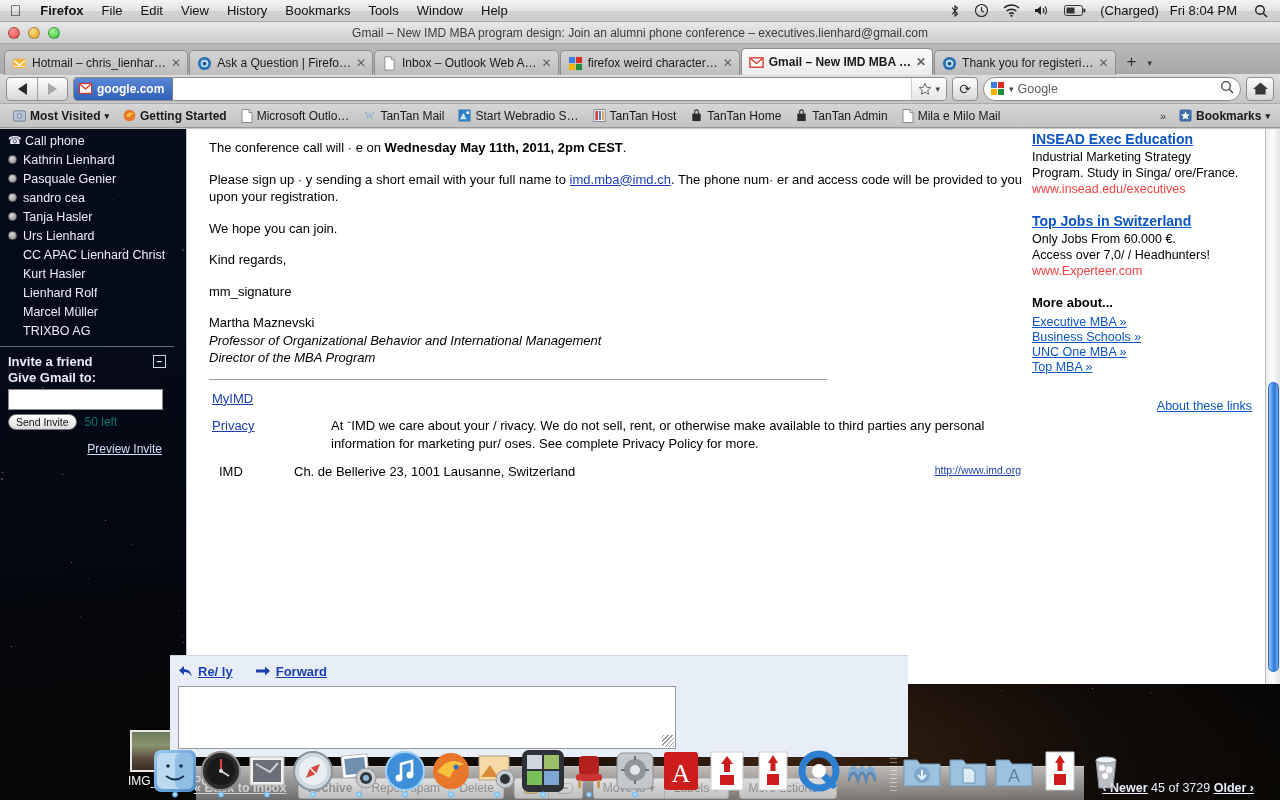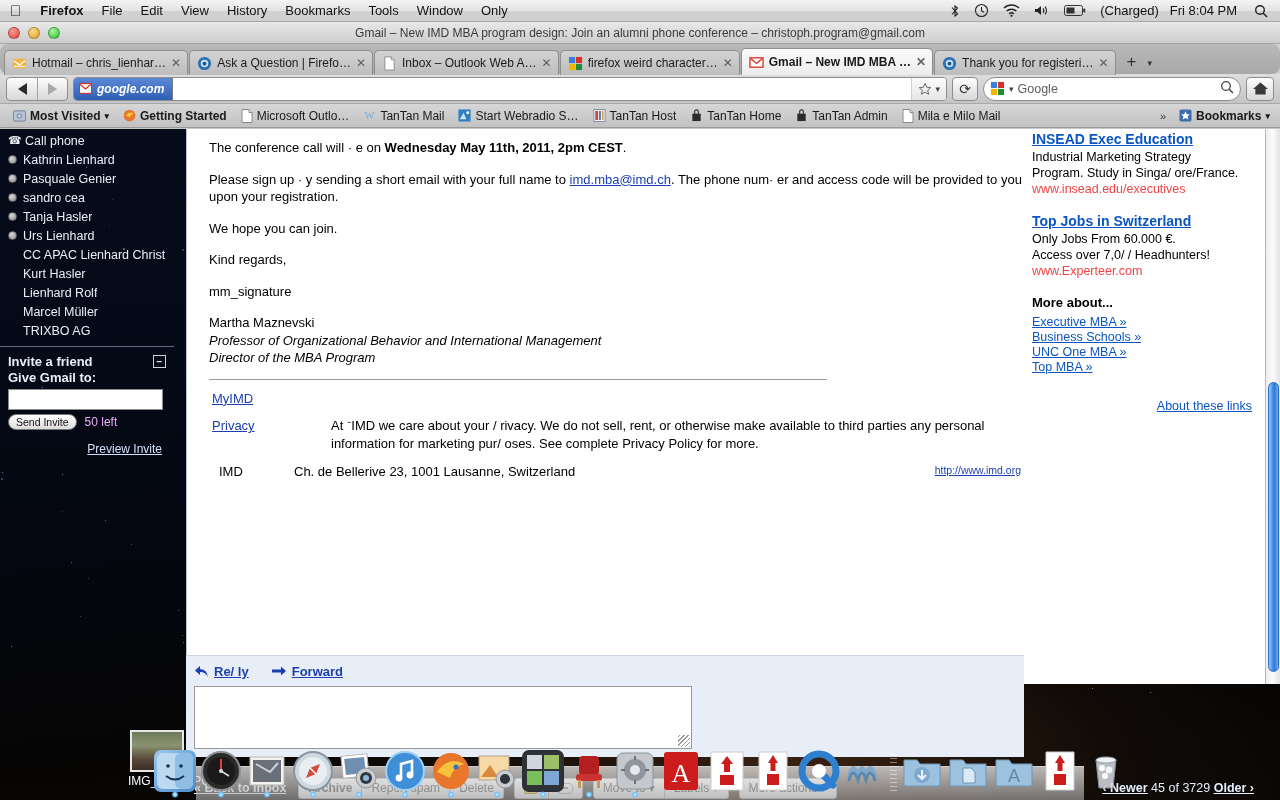--- a/index.html
+++ b/index.html
@@ -54,21 +54,20 @@
   .tl.r { background: radial-gradient(circle at 35% 30%, #ff9b93, #e0443e); }
   .tl.y { background: radial-gradient(circle at 35% 30%, #ffd98a, #dea123); }
   .tl.g { background: radial-gradient(circle at 35% 30%, #aaf59c, #28c231); }
   .wintitle { font-size: 12px; color: #3a3a3a; font-weight: 500; }
 
   
   .tabstrip {
     height: 30px; display: flex; align-items: flex-end;
     background: linear-gradient(to bottom, #b9b9b9 0%, #a8a8a8 100%);
     padding: 0 0 0 4px;
-    border-radius: 8px;
   }
   .tab {
     height: 25px; display: flex; align-items: center; gap: 5px;
     padding: 0 6px 0 7px; min-width: 0;
     background: linear-gradient(to bottom, #d3d3d3 0%, #bdbdbd 100%);
     border: 1px solid #8e8e8e; border-bottom: none;
     border-radius: 5px 5px 0 0;
     margin-right: 1px; font-size: 12px; color: #1a1a1a;
     max-width: 196px; position: relative; top: 1px;
   }
@@ -106,21 +105,20 @@
   .urlbar {
     flex: 1; height: 24px; display: flex; align-items: center;
     background: #fff; border: 1px solid #8d8d8d; border-radius: 4px; overflow: hidden;
   }
   .idbadge {
     display: flex; align-items: center; gap: 5px; height: 100%;
     padding: 0 8px 0 5px;
     background: linear-gradient(to bottom, #5b87d6, #2f5fb5);
     color: #fff; font-size: 12px; font-weight: bold;
     border-right: 1px solid #7d7d7d;
-    font-style: italic;
   }
   .urltext { padding: 0 6px; font-size: 12.5px; color: #111; white-space: nowrap; overflow: hidden; }
   .urlstar { margin-left: auto; display: flex; align-items: center; gap: 3px; padding: 0 6px;
              border-left: 1px solid #cfcfcf; height: 100%; background: linear-gradient(to bottom,#fcfcfc,#e6e6e6); }
   .reloadbtn {
     width: 26px; height: 24px; display: flex; align-items: center; justify-content: center;
     border: 1px solid #8d8d8d; border-radius: 4px;
     background: linear-gradient(to bottom, #fdfdfd, #d8d8d8); font-size: 14px; color: #333;
   }
   .searchbar {
@@ -168,21 +166,21 @@
   .invite-hd { display: flex; align-items: center; justify-content: space-between;
                font-weight: bold; font-size: 13px; }
   .minus-box { width: 13px; height: 13px; border: 1px solid #c6d2e6; color: #e9eef8;
                font-size: 10px; line-height: 11px; text-align: center; }
   .invite-sub { font-weight: bold; font-size: 13px; margin-top: 1px; }
   .invite-input { width: 155px; height: 21px; margin-top: 4px; background: #fff;
                   border: 1px solid #8a8a8a; }
   .invite-row { display: flex; align-items: center; gap: 8px; margin-top: 4px; }
   .send-invite { font-size: 10.5px; padding: 1px 7px; border: 1px solid #777;
                  border-radius: 9px; background: linear-gradient(to bottom,#fff,#dcdcdc); color: #111; }
-  .left-count { font-size: 12px; color: #f0abfc; }
+  .left-count { font-size: 12px; color: #0f766e; }
   .preview-invite { text-align: right; font-size: 12px; color: #cfe0f8;
                     text-decoration: underline; margin-top: 12px; padding-right: 4px; }
 
   
   .mailpane {
     position: absolute; left: 186px; top: 0; width: 1082px; height: 555px;
     background: #fff; border-left: 1px solid #b8c2cf;
     overflow: hidden;
   }
   .mailbody {
@@ -198,21 +196,21 @@
   .foot-lbl { width: 122px; flex: none; padding-left: 3px; }
   .foot-lbl a { color: #1b3fb0; text-decoration: underline; }
   .foot-txt { flex: 1; }
   .imd-row { display: flex; align-items: flex-start; margin-bottom: 4px; }
   .imd-name { width: 32px; flex: none; padding-left: 10px; }
   .imd-addr { flex: 1; padding-left: 53px; }
   .imd-url { font-size: 10.5px; color: #1b3fb0; text-decoration: underline; padding-right: 8px; }
 
   
   .replypanel {
-    position: absolute; left: 186px; top: 526px; width: 838px; height: 102px;
+    position: absolute; left: 170px; top: 526px; width: 738px; height: 102px;
     background: #e8eef7; border-top: 1px solid #ccd6e4;
   }
   .replylinks { display: flex; align-items: center; gap: 22px; padding: 8px 0 0 8px;
                 font-size: 13px; }
   .rl { display: flex; align-items: center; gap: 5px; color: #1b3fb0; }
   .rl .txt { text-decoration: underline; font-weight: bold; }
   .replybox {
     position: absolute; left: 8px; top: 30px; width: 498px; height: 63px;
     background: #fff; border: 1px solid #999;
   }
@@ -490,21 +488,21 @@
   <div class="menubar">
     <span class="apple"></span>
     <span class="mi bold">Firefox</span>
     <span class="mi">File</span>
     <span class="mi">Edit</span>
     <span class="mi">View</span>
     <span class="mi">History</span>
     <span class="mi">Bookmarks</span>
     <span class="mi">Tools</span>
     <span class="mi">Window</span>
-    <span class="mi">Only</span>
+    <span class="mi">Help</span>
     <span class="spacer"></span>
     <span class="status">
       <svg width="10" height="14" viewBox="0 0 10 14">
           <path d="M2 3.5 L7.5 10 L5 12 V2 L7.5 4 L2 10.5" fill="none" stroke="#222" stroke-width="1.1"></path>
         </svg>
     </span>
     <span class="status">
       <svg width="15" height="15" viewBox="0 0 15 15">
           <circle cx="7.5" cy="7.5" r="6" fill="none" stroke="#222" stroke-width="1.1"></circle>
           <path d="M7.5 4 V7.8 L10 9.3" fill="none" stroke="#222" stroke-width="1.1"></path>
@@ -543,21 +541,21 @@
   </div>
 
   <div class="ffwin">
 
     <div class="titlebar">
       <div class="traffic">
         <span class="tl r"></span>
         <span class="tl y"></span>
         <span class="tl g"></span>
       </div>
-      <div class="wintitle">Gmail – New IMD MBA program design: Join an alumni phone conference – christoph.program@gmail.com</div>
+      <div class="wintitle">Gmail – New IMD MBA program design: Join an alumni phone conference – executives.lienhard@gmail.com</div>
     </div>
 
     <div class="tabstrip">
 
       <div class="tab">
         <svg class="favicon" viewBox="0 0 16 16">
           <rect x="1" y="3" width="14" height="10" rx="1.5" fill="#f3b53d"></rect>
           <path d="M2 5 L8 9.5 L14 5" fill="none" stroke="#fff" stroke-width="1.3"></path>
           <path d="M2 11 H14" stroke="#fff" stroke-width="1.1"></path>
         </svg>

